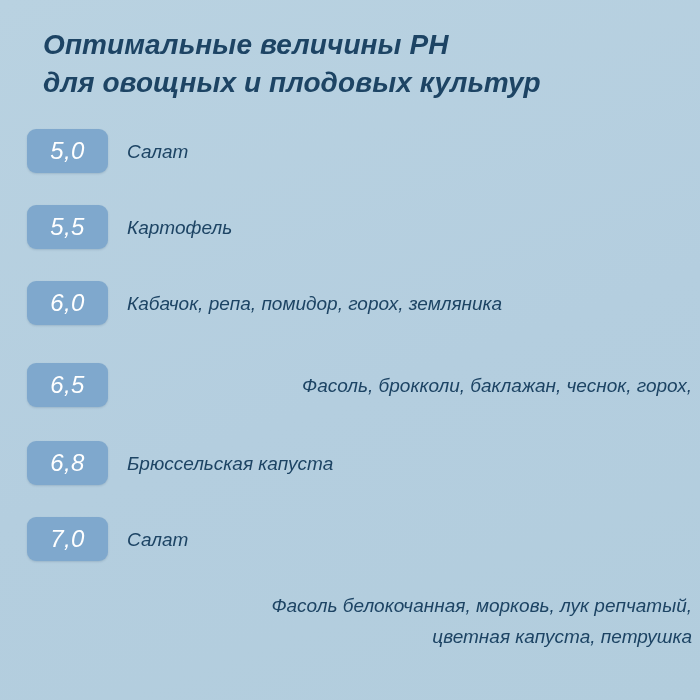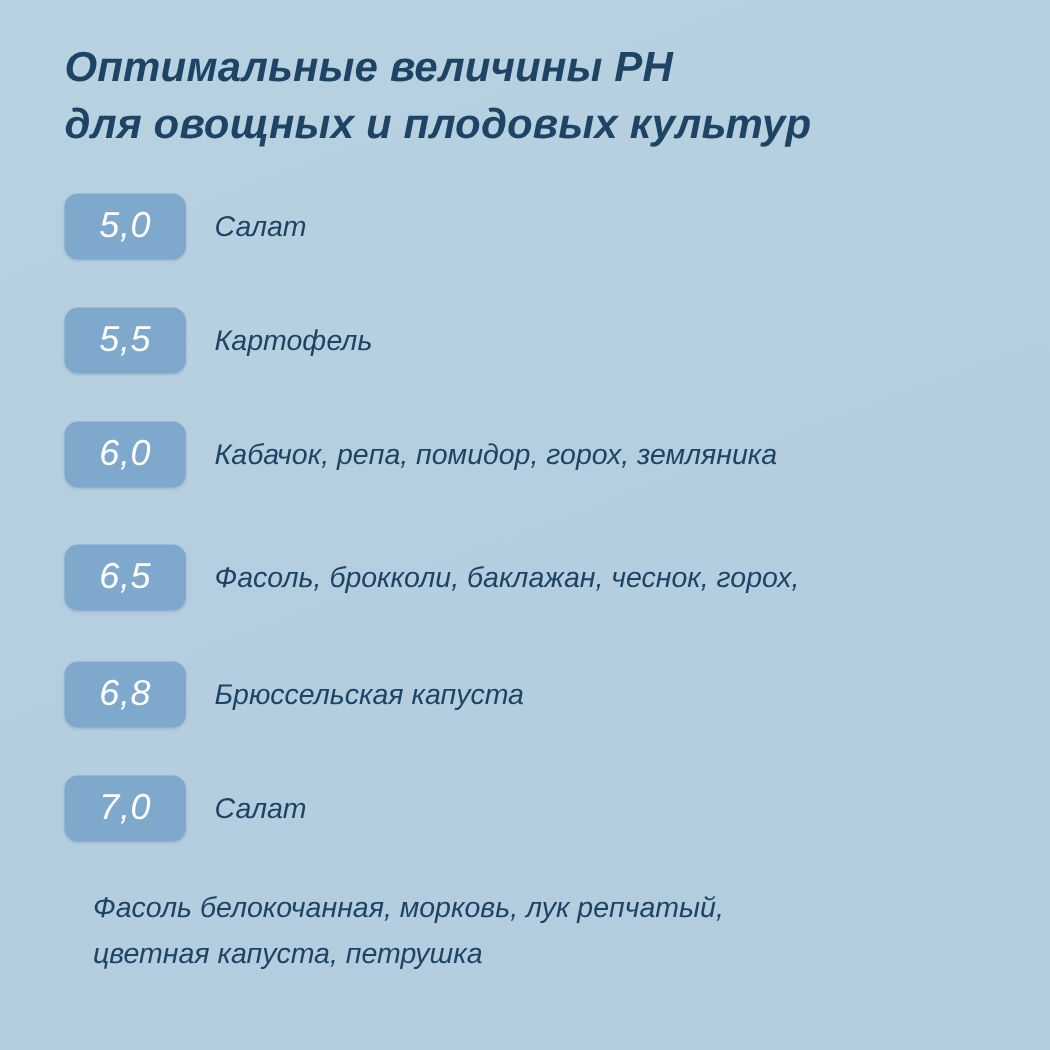--- a/index.html
+++ b/index.html
@@ -44,27 +44,28 @@
     position: absolute;
     left: 0;
     top: 124px;
     width: 700px;
   }
   .ph-row {
     position: relative;
     display: flex;
     align-items: center;
     min-height: 54px;
-    padding: 0 0 0 43px;
+    padding: 0 0 0 27px;
     margin-bottom: 22px;
     box-sizing: border-box;
   }
   .ph-row.two-line {
     min-height: 66px;
     margin-bottom: 18px;
+    text-align: right;
   }
 
   .ph-badge {
     flex: 0 0 auto;
     width: 81px;
     height: 44px;
     border-radius: 9px;
     background: #7fa8cd;
     display: flex;
     align-items: center;

